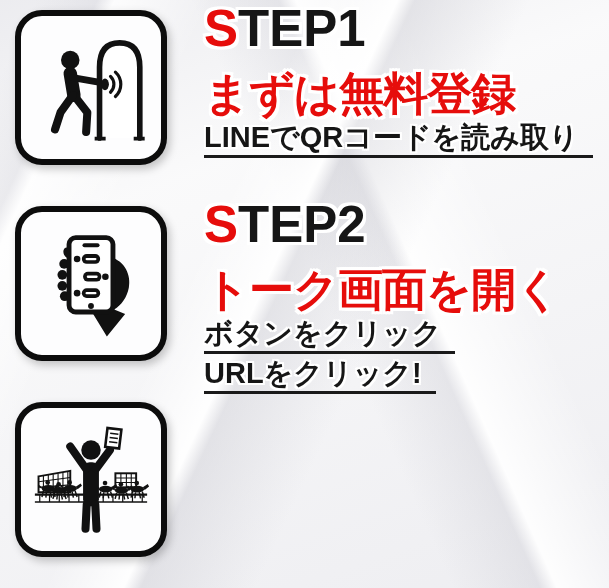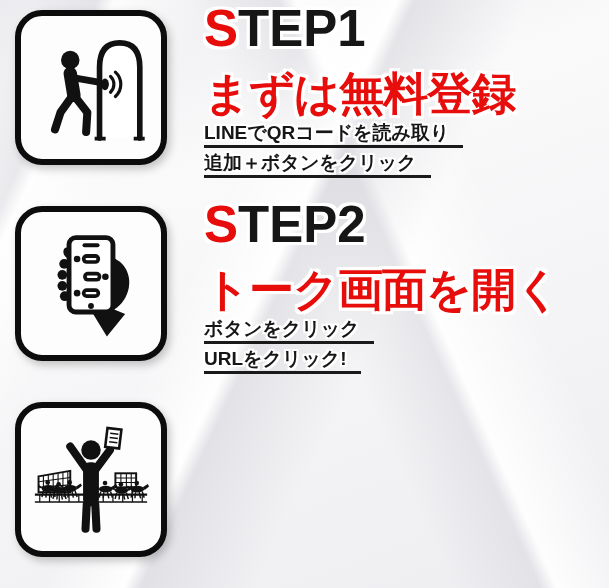--- a/index.html
+++ b/index.html
@@ -54,21 +54,21 @@
     font-size: 51px; font-weight: bold; color: var(--text-black);
     line-height: 1.0; letter-spacing: 0px; white-space: nowrap;
   }
   .step-title .accent { color: var(--accent-red); }
 
   .headline {
     font-size: 45px; font-weight: bold; color: var(--accent-red);
     line-height: 1.0; margin-top: 17px; white-space: nowrap; letter-spacing: -1px;
   }
 
-  .desc { margin-top: 7px; font-size: 19px; font-weight: bold; color: var(--text-black); line-height: 1.0; }
+  .desc { margin-top: 7px; font-size: 29px; font-weight: bold; color: var(--text-black); line-height: 1.0; }
   .desc .u {
     display: inline-block; white-space: nowrap;
     border-bottom: 3px solid #1a1a1a;
     padding: 0 14px 3px 0; margin-bottom: 5px;
   }
 </style>
 </head>
 <body>
 
 <section class="step-row" style="top:0">
@@ -84,21 +84,20 @@
       <path d="M35 41.5 L55 45" stroke="#111" stroke-width="5.6" stroke-linecap="round"></path>
       <path d="M36 56 L47 70 L46 86" fill="none" stroke="#111" stroke-width="6.6" stroke-linecap="round" stroke-linejoin="round"></path>
       <path d="M35 56 L25 70 L20.5 84" fill="none" stroke="#111" stroke-width="6.6" stroke-linecap="round" stroke-linejoin="round"></path>
     </svg>
   </div>
   <div class="text-col">
     <div class="step-title outline-strong"><span class="accent">S</span><span>TEP1</span></div>
     <div class="headline outline-strong">まずは無料登録</div>
     <div class="desc outline-soft">
       <span class="u">LINEでQRコードを読み取り</span><br>
-      <span class="u">追加＋ボタンをクリック</span>
     </div>
   </div>
 </section>
 
 <section class="step-row" style="top:196px">
   <div class="icon-box">
     <svg width="122" height="122" viewBox="0 0 100 100">
       <ellipse cx="31" cy="24.5" rx="3.4" ry="4.6" fill="#111" transform="rotate(-25 31 24.5)"></ellipse>
       <circle cx="28" cy="33.5" r="4" fill="#111"></circle>
       <circle cx="26.5" cy="42.5" r="4" fill="#111"></circle>

